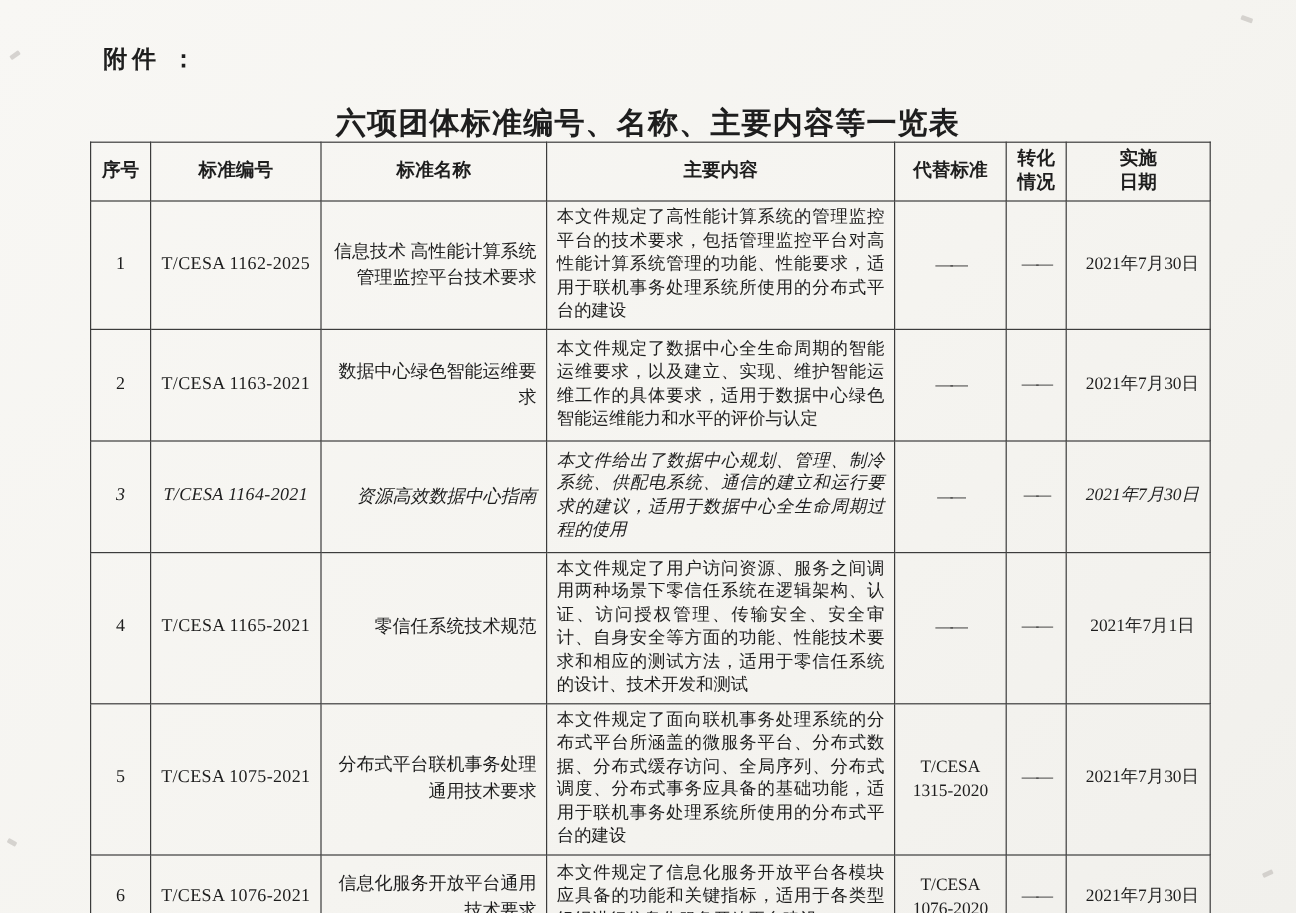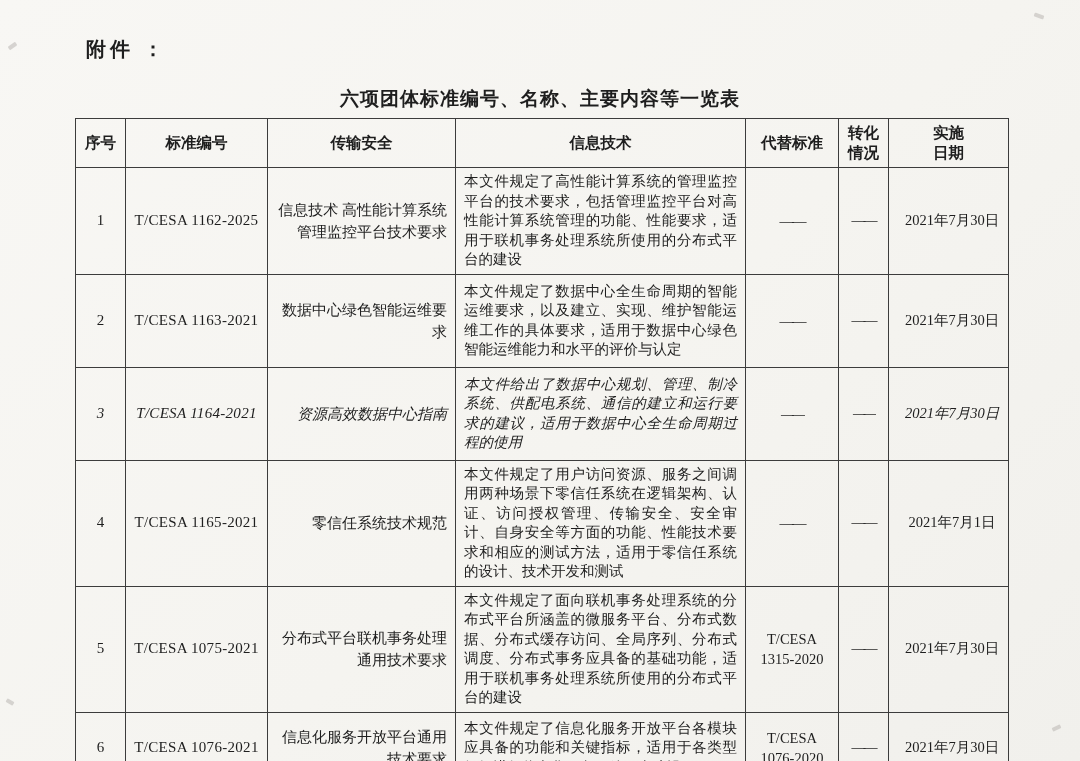--- a/index.html
+++ b/index.html
@@ -12,21 +12,21 @@
     color:#1e1e1e;
     overflow:hidden;
   }
   .attachment {
     position:absolute; left:86px; top:36px;
     font-size:20px; font-weight:bold; letter-spacing:4px;
   }
   .doc-title {
     position:absolute; left:0; right:0; top:86px;
     text-align:center;
-    font-size:19px; font-weight:bold; letter-spacing:1px;
+    font-size:25px; font-weight:bold; letter-spacing:1px;
   }
   table.standards {
     position:absolute; left:75px; top:118px;
     width:933px;
     border-collapse:collapse;
     table-layout:fixed;
   }
   .standards th, .standards td {
     border:1.6px solid #3c3c3c;
     padding:2px 7px;
@@ -79,22 +79,22 @@
         <col class="c-name">
       <col class="c-content">
         <col class="c-replaced">
         <col class="c-conv">
         <col class="c-date">
     </colgroup>
     <thead>
       <tr>
         <th>序号</th>
         <th>标准编号</th>
-        <th>传输安全</th>
-        <th>信息技术</th>
+        <th>标准名称</th>
+        <th>主要内容</th>
         <th>代替标准</th>
         <th>转化
 情况</th>
         <th>实施
 日期</th>
       </tr>
     </thead>
     <tbody>
       <tr class="r1">
         <td class="cell-no">1</td>

